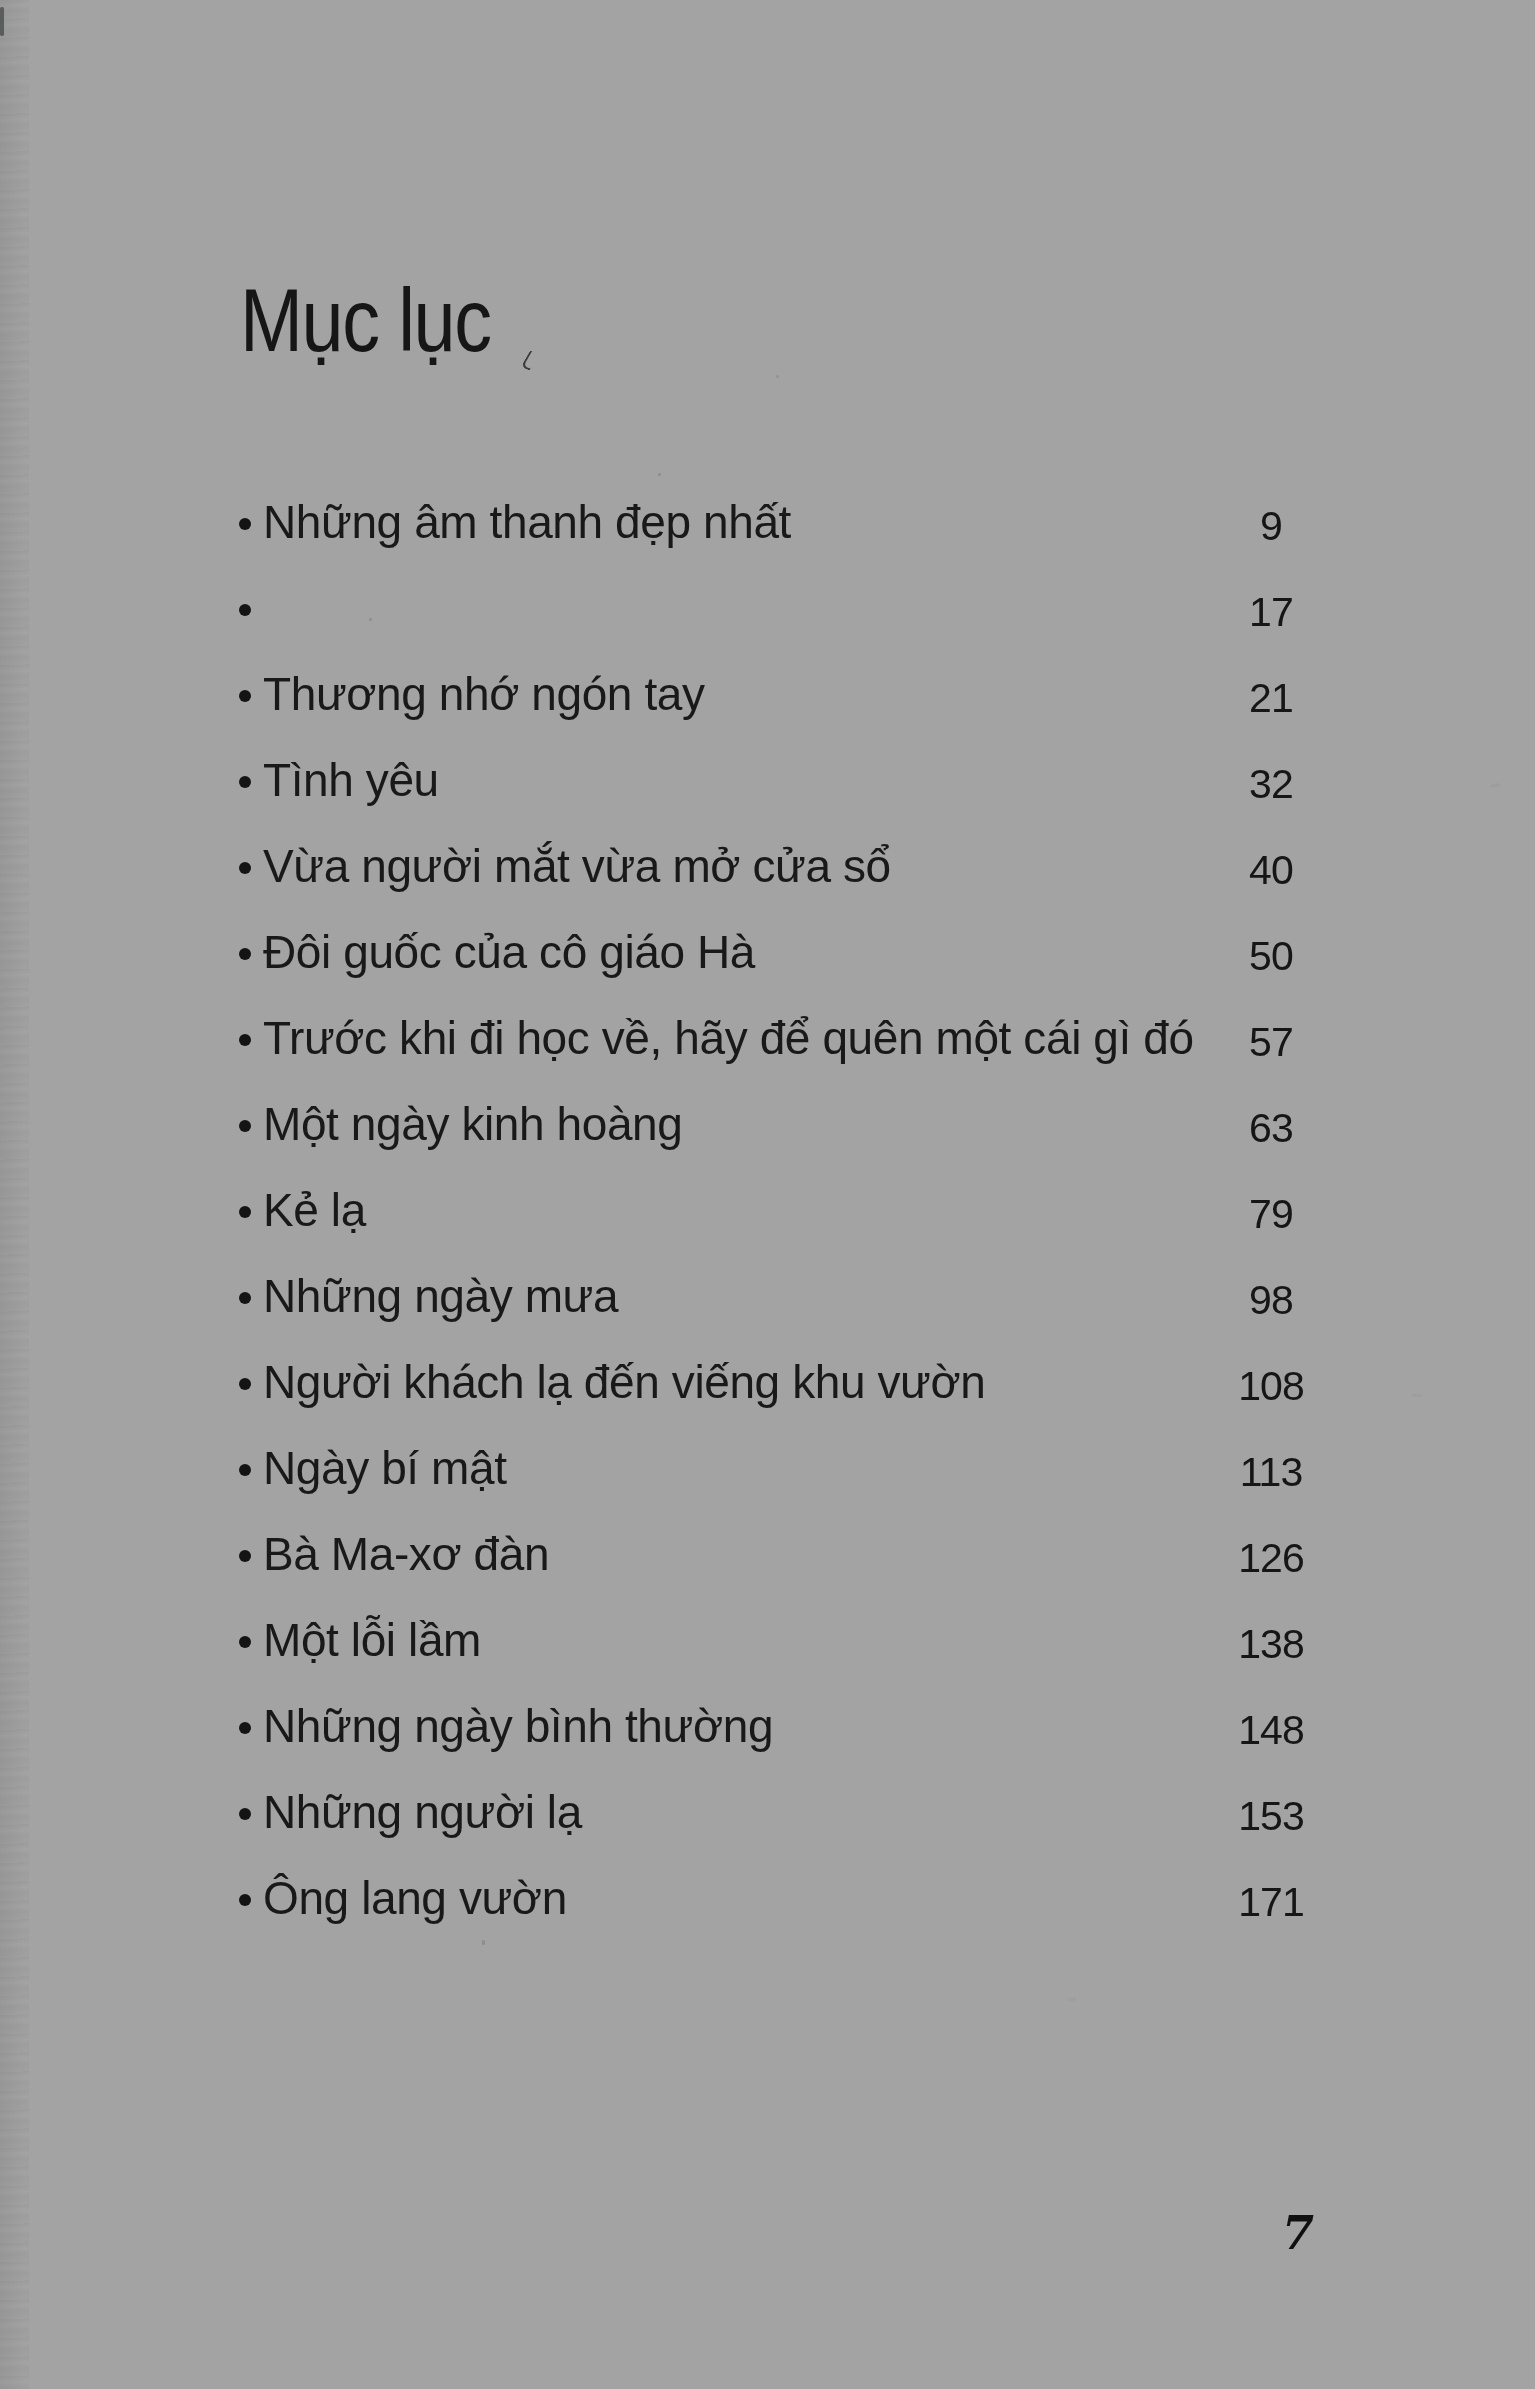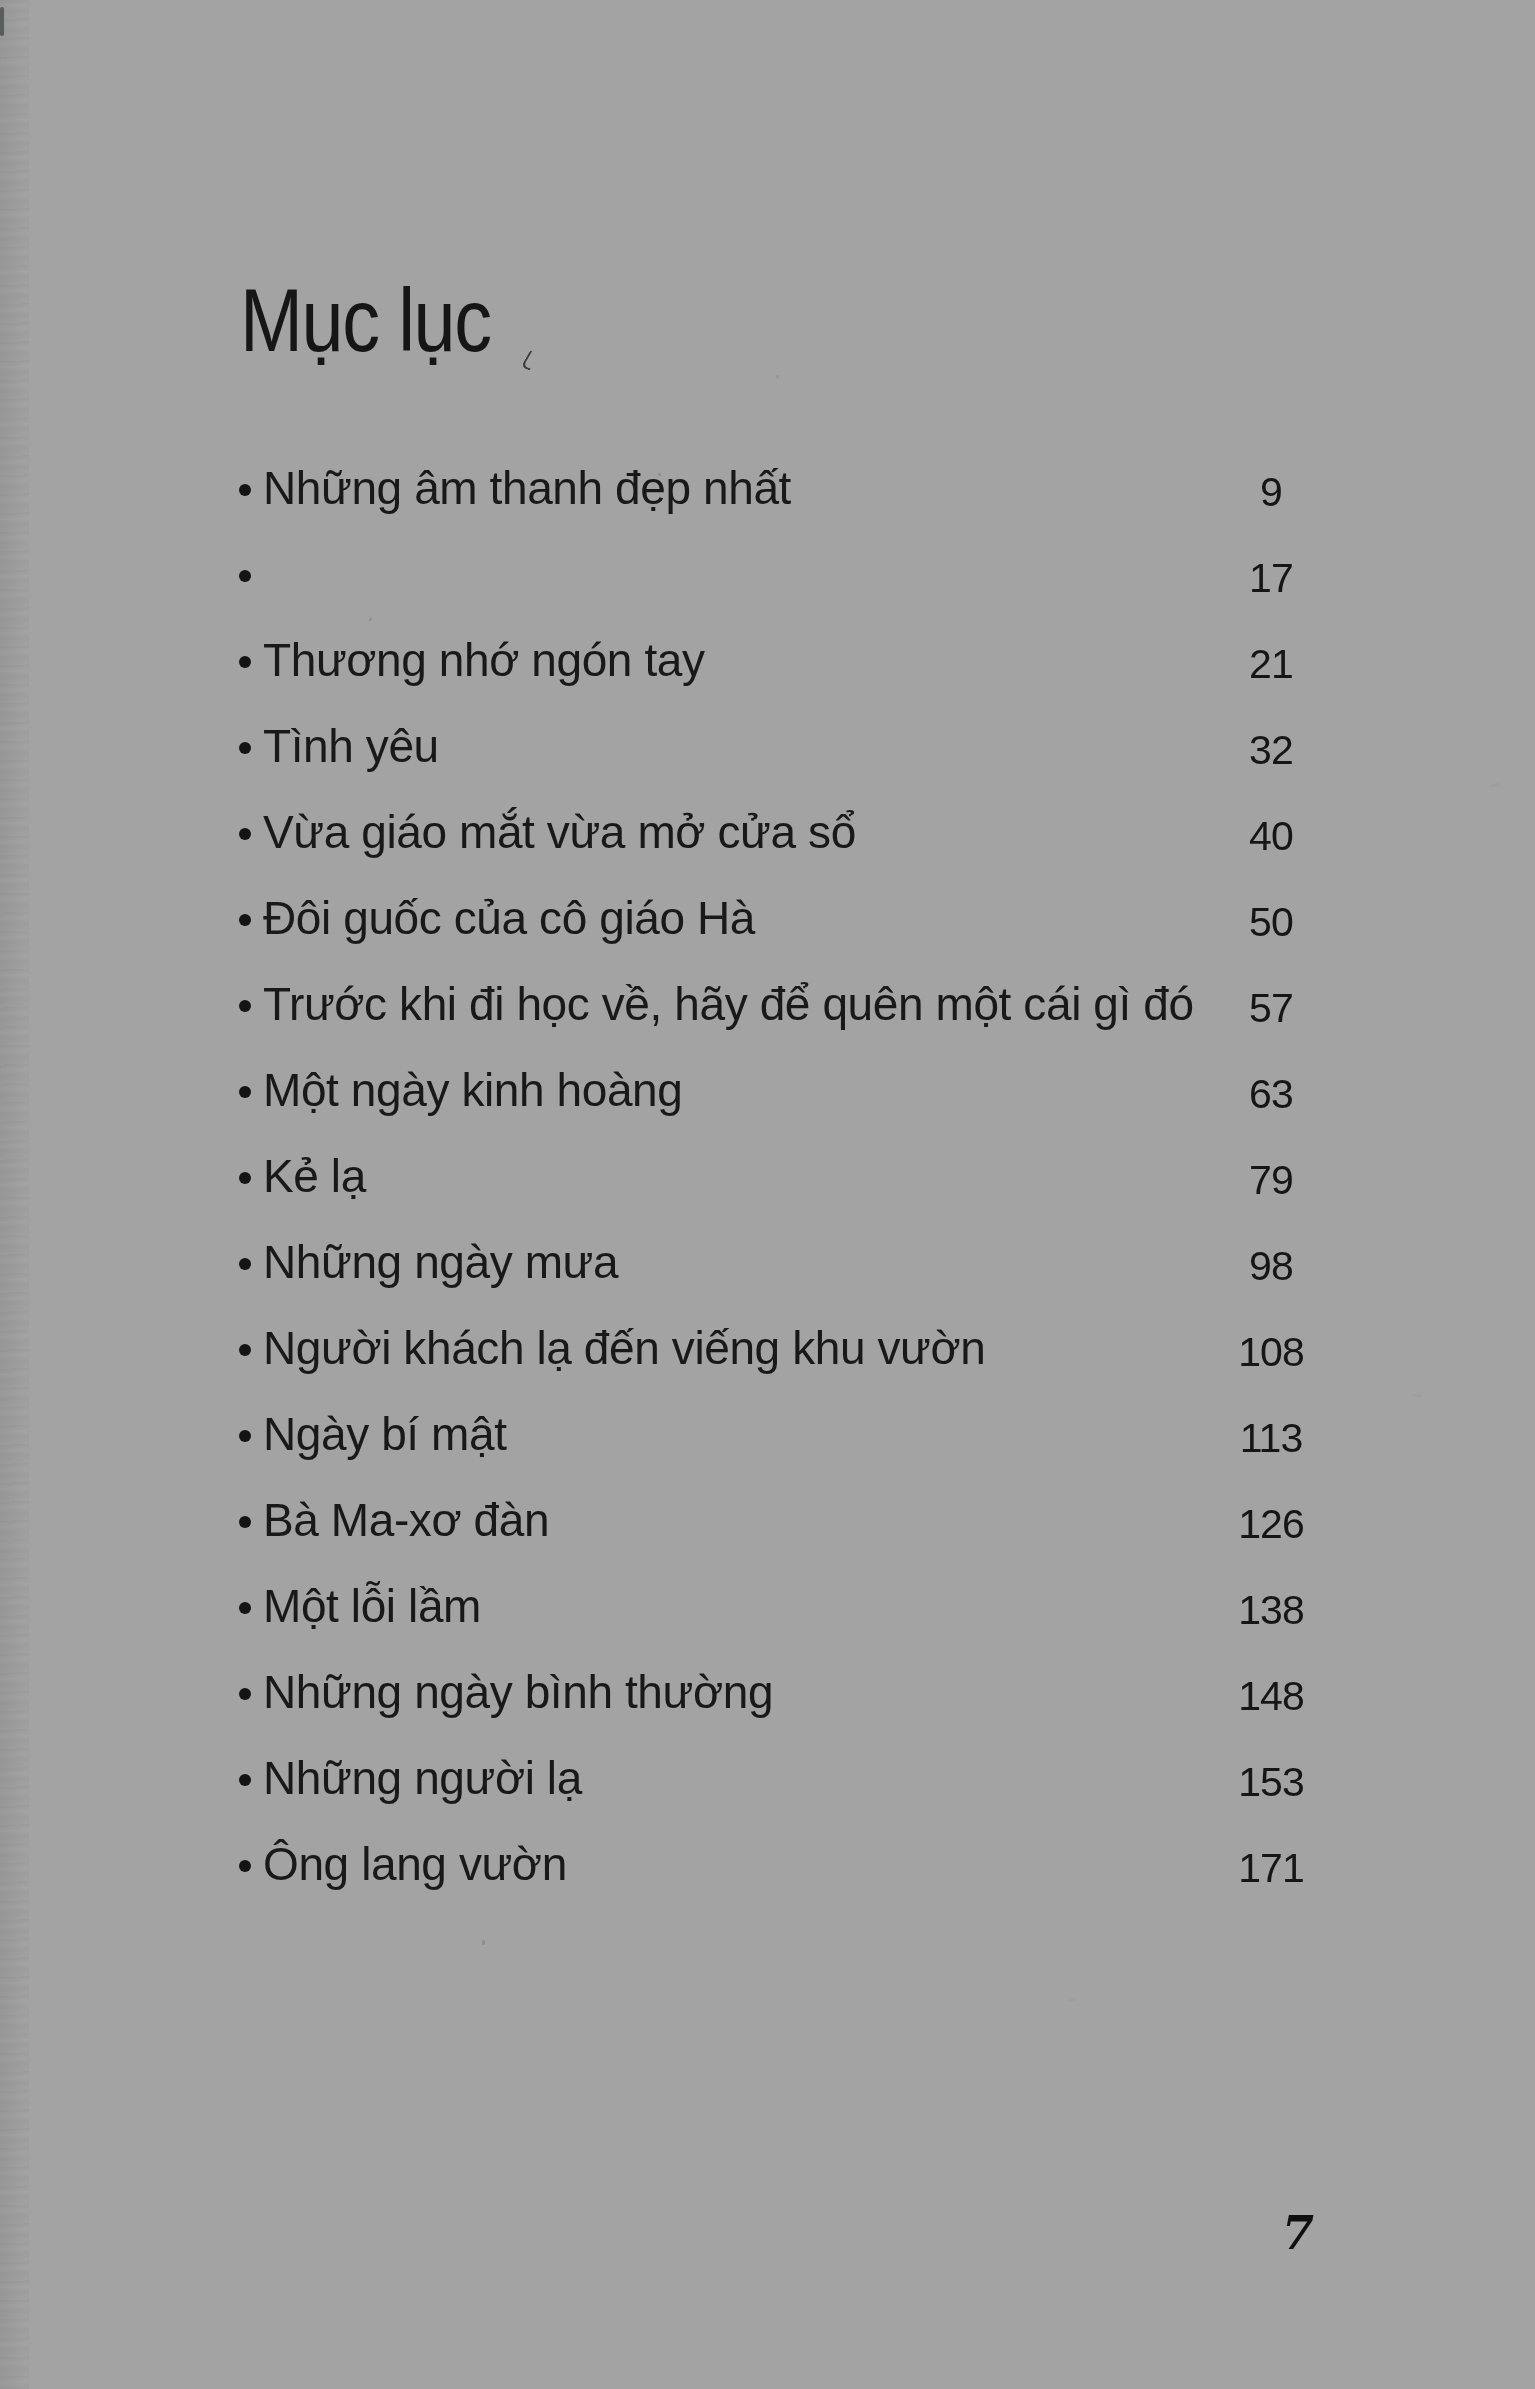--- a/index.html
+++ b/index.html
@@ -29,21 +29,21 @@
     background: rgba(40,45,42,0.55); border-radius: 1.7px;
   }
   .title {
     position: absolute; left: 240px; top: 216px;
     font-size: 89px; font-weight: 200; line-height: 1;
     letter-spacing: -1.7px; color: #161616;
     transform: scaleX(0.85); transform-origin: left top;
     white-space: nowrap;
   }
   .toc {
-    position: absolute; left: 0; top: 445px; width: 1536px;
+    position: absolute; left: 0; top: 479px; width: 1536px;
   }
   .row {
     position: relative; height: 86px;
     display: flex; align-items: center;
   }
   .bullet {
     position: absolute; left: 239px; top: 50%;
     width: 12px; height: 12px; margin-top: -4.3px;
     background: #141414; border-radius: 50%;
   }
@@ -118,21 +118,21 @@
       </div>
 
       <div class="row">
         <span class="bullet"></span>
         <span class="label">Tình yêu</span>
         <span class="pagenum">32</span>
       </div>
 
       <div class="row">
         <span class="bullet"></span>
-        <span class="label">Vừa giáo mắt vừa mở cửa sổ</span>
+        <span class="label">Vừa người mắt vừa mở cửa sổ</span>
         <span class="pagenum">40</span>
       </div>
 
       <div class="row">
         <span class="bullet"></span>
         <span class="label">Đôi guốc của cô giáo Hà</span>
         <span class="pagenum">50</span>
       </div>
 
       <div class="row">

